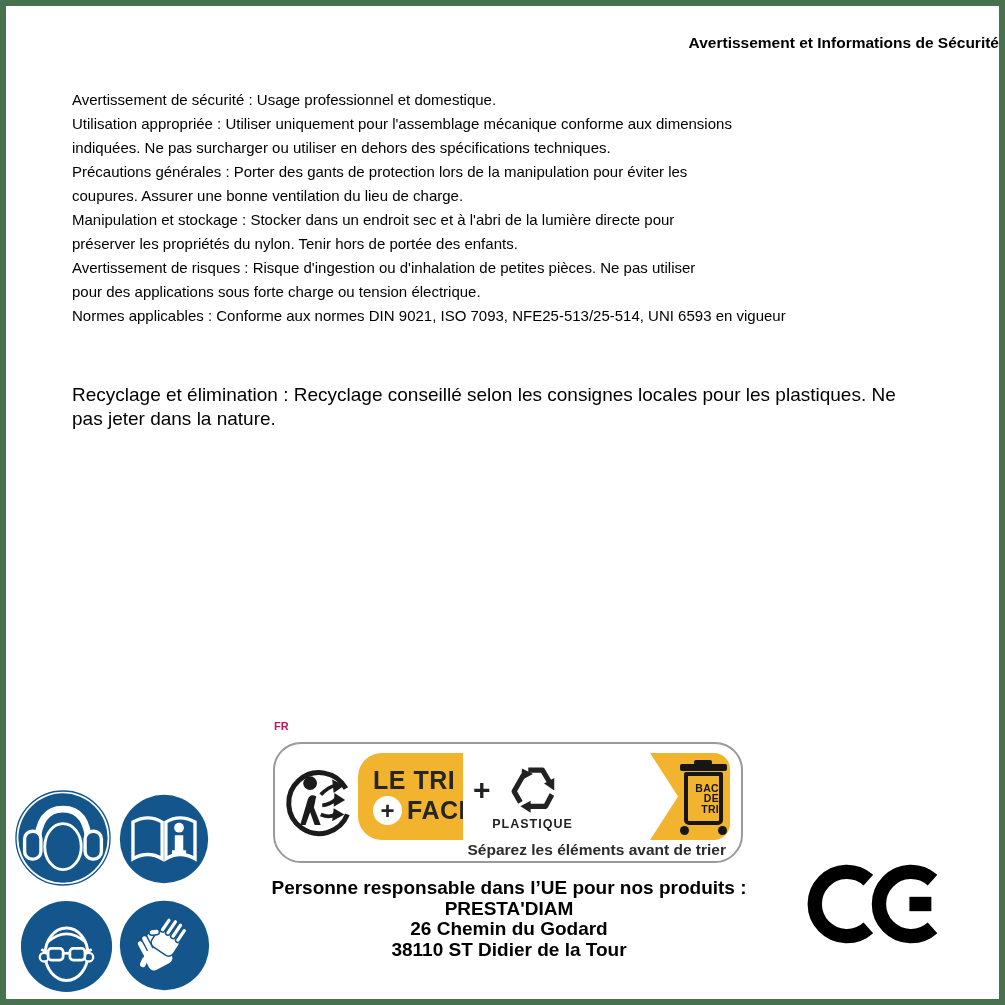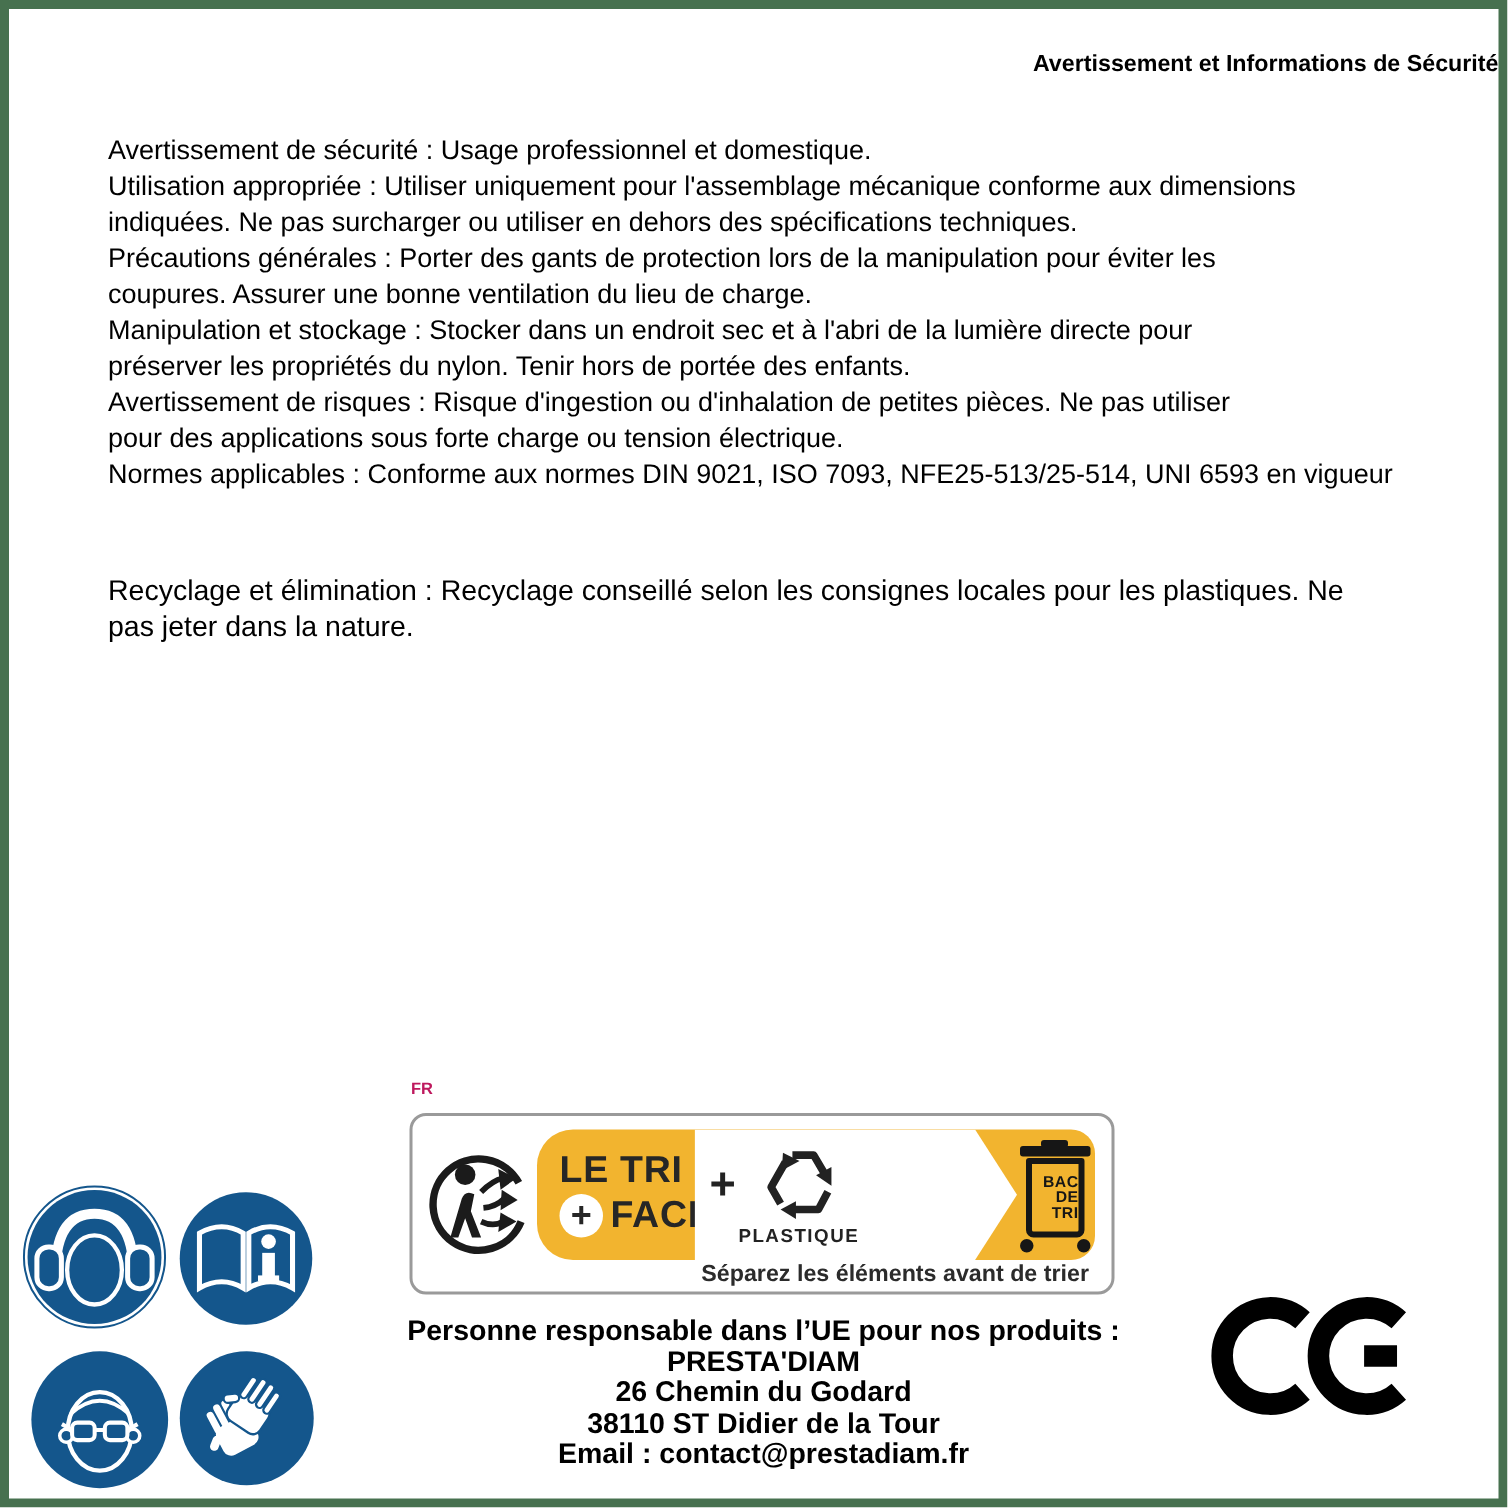--- a/index.html
+++ b/index.html
@@ -11,37 +11,37 @@
     background:#ffffff;
     overflow:hidden;
     font-family:"Liberation Sans","DejaVu Sans",sans-serif;
     color:#000;
   }
   .title{
     position:absolute;left:0;top:28px;width:100%;
     text-align:right;font-size:15.5px;font-weight:bold;color:#000;
   }
   .body-block{position:absolute;left:66px;top:82px;}
-  .body-block .ln{white-space:nowrap;font-size:18px;line-height:24px;color:#000;}
+  .body-block .ln{white-space:nowrap;font-size:15px;line-height:24px;color:#000;}
   .recycle-block{position:absolute;left:66px;top:377px;}
   .recycle-block .ln{white-space:nowrap;font-size:19px;line-height:24px;color:#000;}
 
   
   .ppe{position:absolute;}
   .ppe svg{display:block;width:100%;height:100%;}
   .ppe-ear{left:9px;top:784px;width:96px;height:96px;}
   .ppe-book{left:111px;top:786px;width:94px;height:94px;}
   .ppe-eye{left:12px;top:892px;width:97px;height:97px;}
   .ppe-glove{left:111px;top:892px;width:95px;height:95px;}
 
   
   .fr-tag{position:absolute;left:268px;top:714px;font-size:11px;font-weight:bold;color:#be185d;}
   .tri-label{
     position:absolute;left:267px;top:736px;width:470px;height:121px;
-    box-sizing:border-box;background:#fff;border:2px solid #9a9a9a;border-radius:11px;
+    box-sizing:border-box;background:#fff;border:2px solid #9a9a9a;border-radius:28px;
   }
   .triman{position:absolute;left:10px;top:13px;width:70px;height:92px;}
   .band{
     position:absolute;left:83px;top:9px;width:372px;height:87px;
     background:#F2B42F;border-radius:24px 16px 16px 24px;
   }
   .slogan{position:absolute;left:15px;top:14px;}
   .slogan-top{font-size:25px;line-height:26px;font-weight:bold;color:#262626;letter-spacing:.5px;}
   .slogan-row{display:flex;align-items:center;margin-top:3px;}
   .plus-circle{
@@ -221,21 +221,20 @@
     </div>
 
     <div class="tagline">Séparez les éléments avant de trier</div>
   </div>
 
   <div class="company">
     <div>Personne responsable dans l’UE pour nos produits :</div>
     <div>PRESTA'DIAM</div>
     <div>26 Chemin du Godard</div>
     <div>38110 ST Didier de la Tour</div>
-    <div>Email : contact@prestadiam.fr</div>
   </div>
 
   <div class="ce">
     <svg viewBox="0 0 180 104">
       <g fill="none" stroke="#000" stroke-width="17">
         <path d="M77.4 23.8 A38 38 0 1 0 77.4 80.2"></path>
         <path d="M153.4 23.8 A38 38 0 1 0 153.4 80.2"></path>
         <path d="M126 52 H152"></path>
       </g>
     </svg>

